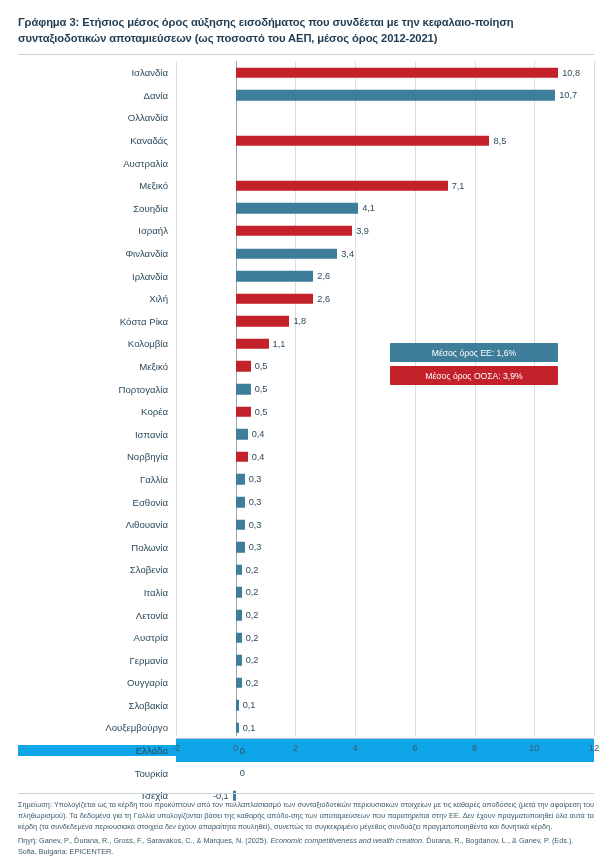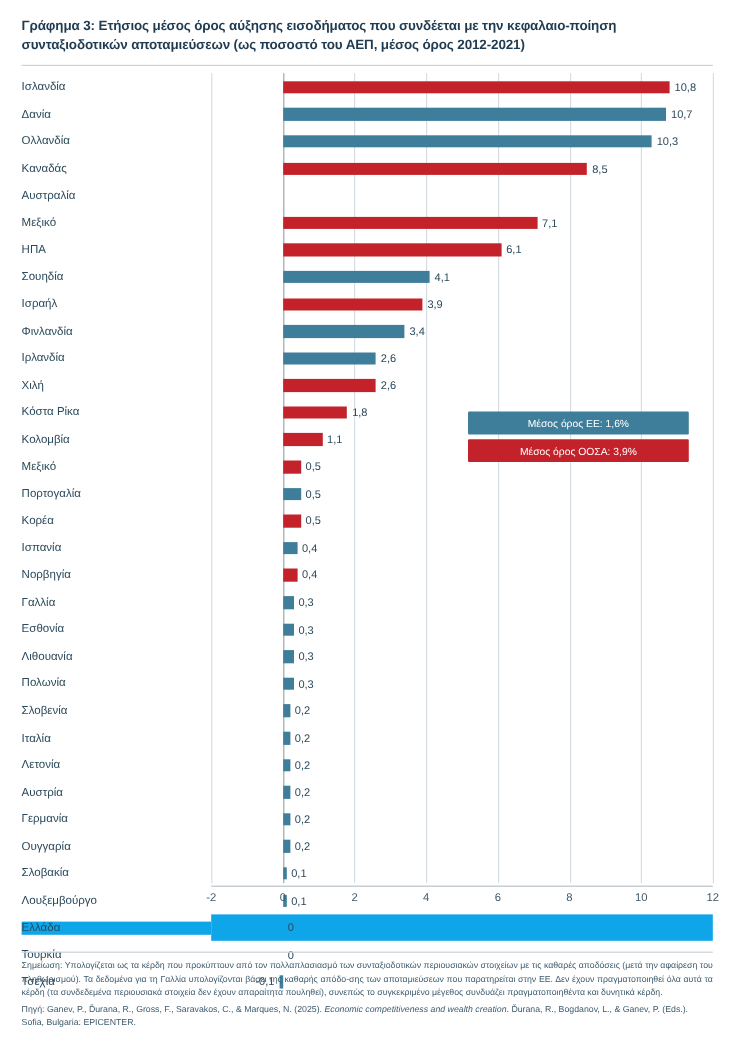--- a/index.html
+++ b/index.html
@@ -49,21 +49,21 @@
   }
   .row {
     display: flex;
     align-items: center;
     height: 22.6px;
     position: relative;
   }
   .row-label {
     width: 158px;
     flex: none;
-    text-align: left;
+    text-align: right;
     padding-right: 8px;
     font-size: 9.6px;
     color: #2c4a5c;
     box-sizing: border-box;
     white-space: nowrap;
   }
   .row.highlight .row-label,
   .row.highlight .bar-area {
     background: #0ea5e9;
   }
@@ -133,21 +133,21 @@
     top: 4px;
     font-size: 9.4px;
     color: #3d5a6c;
     transform: translateX(-50%);
   }
   
   .legend {
     position: absolute;
     left: 372px;
     top: 282px;
-    width: 184px;
+    width: 168px;
   }
   .legend-item {
     height: 19px;
     display: flex;
     align-items: center;
     justify-content: center;
     font-size: 8.6px;
     color: #ffffff;
     margin-bottom: 4px;
     border-radius: 1px;
@@ -213,47 +213,36 @@
           </div>
           <div class="row">
             <div class="row-label">Δανία</div>
             <div class="bar-area">
               <div class="bar blue" style="left: 14.2857%; width: 76.4286%;"></div>
               <div class="val" style="left: calc(90.7143% + 4px);">10,7</div>
             </div>
           </div>
           <div class="row">
             <div class="row-label">Ολλανδία</div>
-            <div class="bar-area">
-              <div class="bar blue" style="left: 14.2857%; width: 73.5714%;"></div>
-              <div class="val" style="left: calc(87.8571% + 4px);">10,3</div>
-            </div>
           </div>
           <div class="row">
             <div class="row-label">Καναδάς</div>
             <div class="bar-area">
               <div class="bar red" style="left: 14.2857%; width: 60.7143%;"></div>
               <div class="val" style="left: calc(75% + 4px);">8,5</div>
             </div>
           </div>
           <div class="row">
             <div class="row-label">Αυστραλία</div>
           </div>
           <div class="row">
             <div class="row-label">Μεξικό</div>
             <div class="bar-area">
               <div class="bar red" style="left: 14.2857%; width: 50.7143%;"></div>
               <div class="val" style="left: calc(65% + 4px);">7,1</div>
-            </div>
-          </div>
-          <div class="row">
-            <div class="row-label">ΗΠΑ</div>
-            <div class="bar-area">
-              <div class="bar red" style="left: 14.2857%; width: 43.5714%;"></div>
-              <div class="val" style="left: calc(57.8571% + 4px);">6,1</div>
             </div>
           </div>
           <div class="row">
             <div class="row-label">Σουηδία</div>
             <div class="bar-area">
               <div class="bar blue" style="left: 14.2857%; width: 29.2857%;"></div>
               <div class="val" style="left: calc(43.5714% + 4px);">4,1</div>
             </div>
           </div>
           <div class="row">

